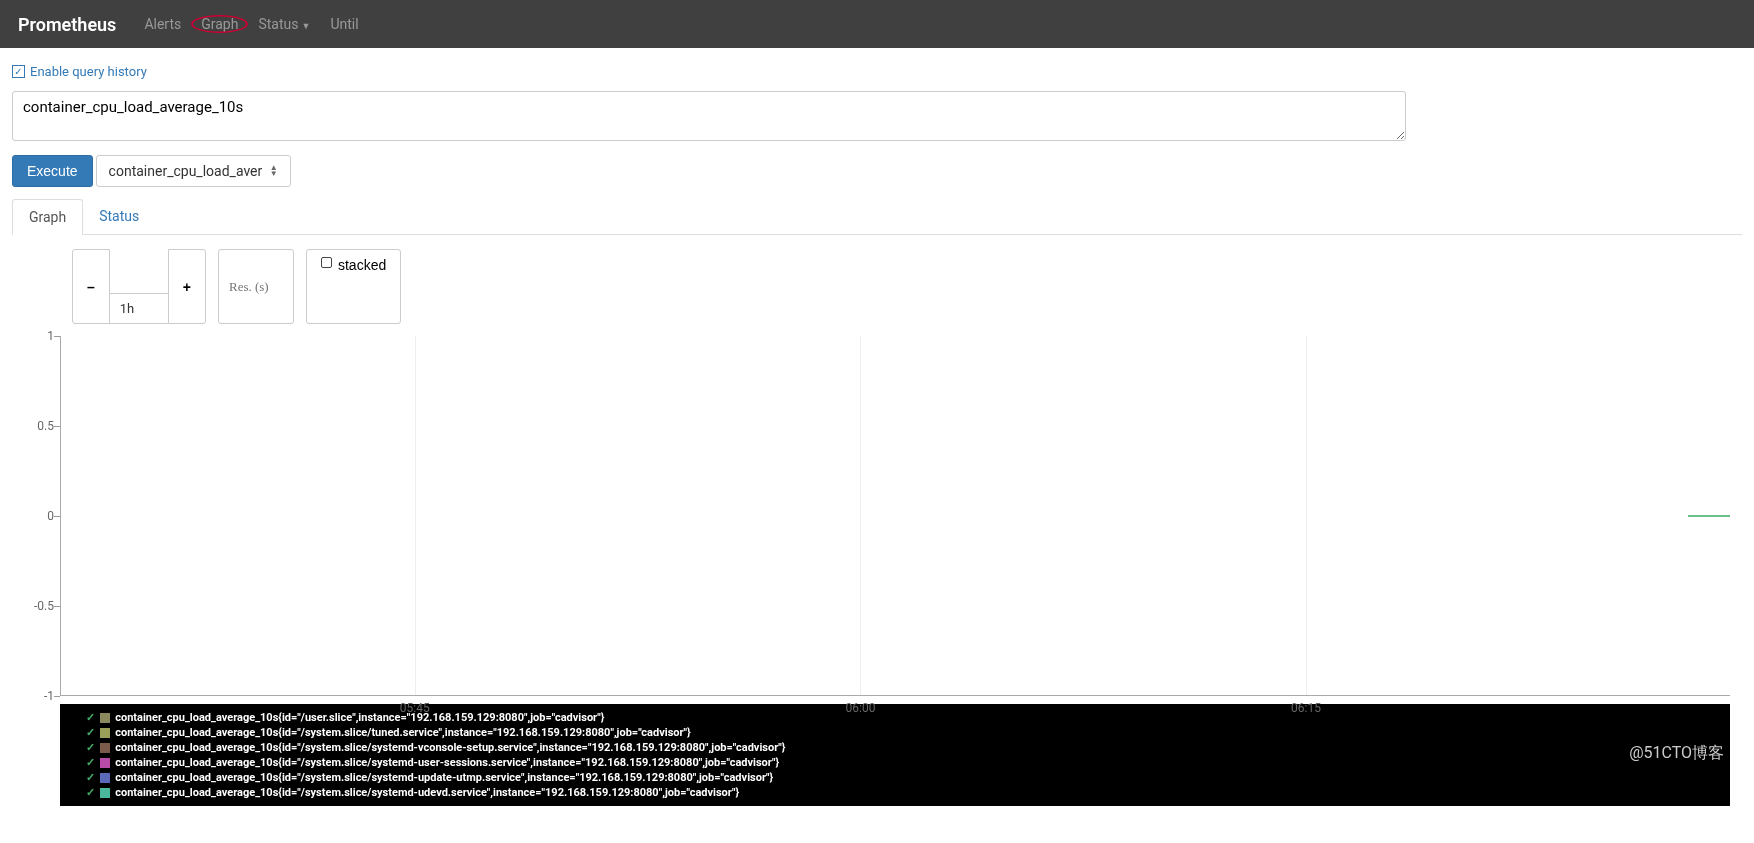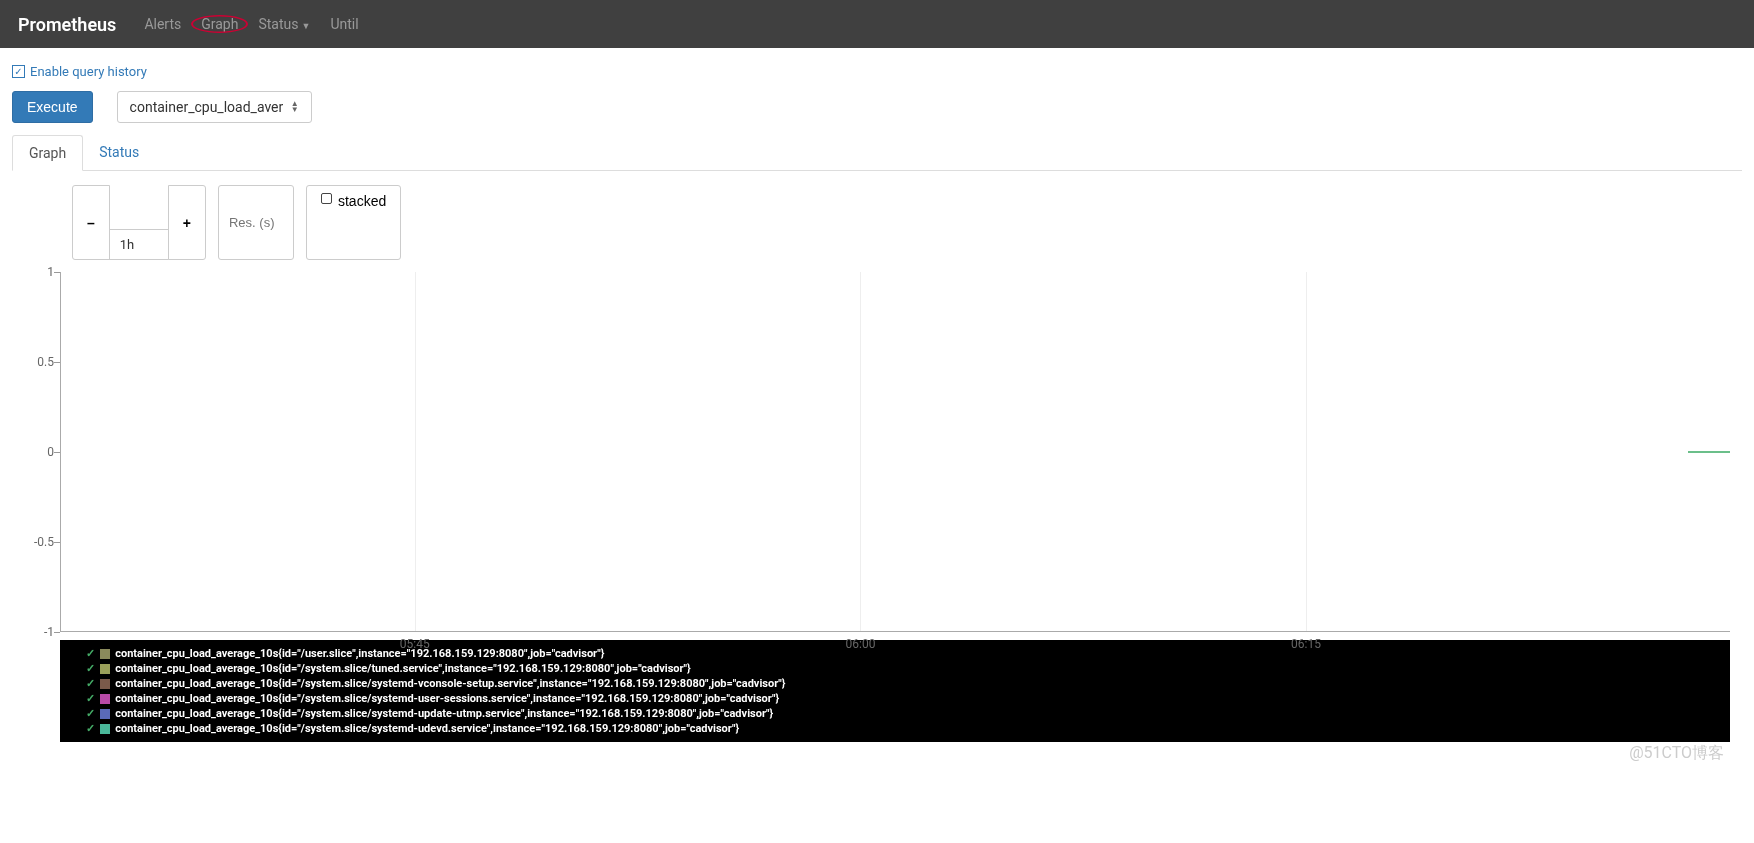--- a/index.html
+++ b/index.html
@@ -6,38 +6,38 @@
 body { font-family: -apple-system, BlinkMacSystemFont, "Segoe UI", Roboto, "Helvetica Neue", Arial, sans-serif; font-size: 14px; color: #333; background: #fff; width: 1754px; }
 .navbar { background: #404040; height: 48px; display: flex; align-items: center; padding: 0 18px; text-align: center; }
 .brand { color: #fff; font-size: 18px; font-weight: 600; margin-right: 18px; }
 .nav-link { color: #999; margin: 0 10px; cursor: pointer; font-size: 14px; position: relative; }
 .nav-link.circled::after { content: ""; position: absolute; border: 2px solid #c03; border-radius: 50%; left: -10px; right: -10px; top: -4px; bottom: -4px; transform: scaleY(0.75); }
 .dropdown-caret { font-size: 9px; margin-left: 3px; color: #999; }
 .container { padding: 14px 12px 0 12px; }
 .history-toggle { color: #337ab7; font-size: 13px; cursor: pointer; display: inline-flex; align-items: center; gap: 5px; margin-bottom: 12px; }
 .history-checkbox { width: 13px; height: 13px; border: 1px solid #337ab7; display: inline-flex; align-items: center; justify-content: center; font-size: 10px; }
 .query-textarea { width: 1394px; min-height: 34px; padding: 6px 10px; border: 1px solid #ccc; border-radius: 3px; resize: both; font-family: inherit; font-size: 15px; margin-bottom: 14px; display: block; overflow: hidden; }
-.exec-row { display: flex; gap: 24px; margin-bottom: 12px; }
+.exec-row { display: flex; gap: 3px; margin-bottom: 12px; }
 .btn { border: 1px solid #ccc; background: #fff; padding: 7px 14px; border-radius: 3px; cursor: pointer; font-size: 14px; }
 .btn-primary { background: #337ab7; border-color: #2e6da4; color: #fff; }
 .metric-select { display: inline-flex; align-items: center; gap: 8px; border: 1px solid #ccc; border-radius: 3px; padding: 7px 12px; background: #fff; cursor: pointer; width: 195px; font-size: 14px; }
 .metric-select span.text { flex: 1; white-space: nowrap; overflow: hidden; }
 .sort-icon { display: flex; flex-direction: column; font-size: 8px; line-height: 6px; color: #666; }
 .tabs { border-bottom: 1px solid #ddd; display: flex; }
 .tab { padding: 9px 16px; cursor: pointer; color: #337ab7; font-size: 14px; }
 .tab.active { border: 1px solid #ddd; border-bottom: 1px solid #fff; margin-bottom: -1px; border-radius: 3px 3px 0 0; color: #555; background: #fff; }
 .graph-controls { display: flex; gap: 12px; padding: 14px 0 12px 60px; }
 .btn-group { display: flex; }
 .btn-group .btn { border-radius: 0; margin-left: -1px; }
 .btn-group .btn:first-child { border-radius: 3px 0 0 3px; margin-left: 0; }
 .btn-group .btn:last-child { border-radius: 0 3px 3px 0; }
 .btn-group input { border: 1px solid #ccc; padding: 7px 10px; font-size: 13px; margin-left: -1px; outline: none; }
 .range-display { width: 60px; padding: 7px 10px; border: 1px solid #ccc; margin-left: -1px; background: #fff; font-size: 13px; margin-top: 44px; }
 .until-input { width: 170px; }
-.res-input { width: 76px; border-radius: 3px !important; margin-left: 0 !important; }
+.res-input { width: 76px; border-radius: 3px !important; margin-left: 0 !important; font-family: Liberation Serif, serif; }
 .stacked-btn { display: inline-flex; align-items: flex-start; gap: 6px; }
 .stacked-box { width: 11px; height: 11px; border: 1.5px solid #444; border-radius: 2px; display: inline-block; }
 .chart-area { position: relative; margin: 0 12px 0 48px; }
 .y-axis { position: absolute; left: -36px; top: 0; bottom: 0; width: 34px; }
 .y-tick { position: absolute; right: 4px; font-size: 12px; color: #666; transform: translateY(-50%); }
 .y-tick-line { position: absolute; right: -2px; width: 6px; height: 1px; background: #999; }
 .plot { position: relative; height: 360px; border-left: 1px solid #aaa; border-bottom: 1px solid #aaa; padding-left: 7px; }
 .grid-v { position: absolute; top: 0; bottom: 0; width: 1px; background: #eee; }
 .plot-line { position: absolute; right: 0; height: 2px; background: #6bbf8a; }
 .x-tick { position: absolute; bottom: -20px; font-size: 12px; color: #666; transform: translateX(-50%); }
@@ -55,20 +55,21 @@
   <div id="nav-items"><span class="nav-link">Alerts</span><span class="nav-link circled">Graph</span><span class="nav-link">Status<span class="dropdown-caret">▼</span></span><span class="nav-link">Until</span></div>
 </div>
 
 <div class="container">
 
   <div class="history-toggle">
     <span class="history-checkbox">✓</span>
     <span>Enable query history</span>
   </div>
 
+  <textarea class="query-textarea" style="">container_cpu_load_average_10s</textarea>
 
   <div class="exec-row">
     <button class="btn btn-primary">Execute</button>
     <div class="metric-select">
       <span class="text">container_cpu_load_avera</span>
       <span class="sort-icon">
           <span>▲</span>
           <span>▼</span>
         </span>
     </div>

